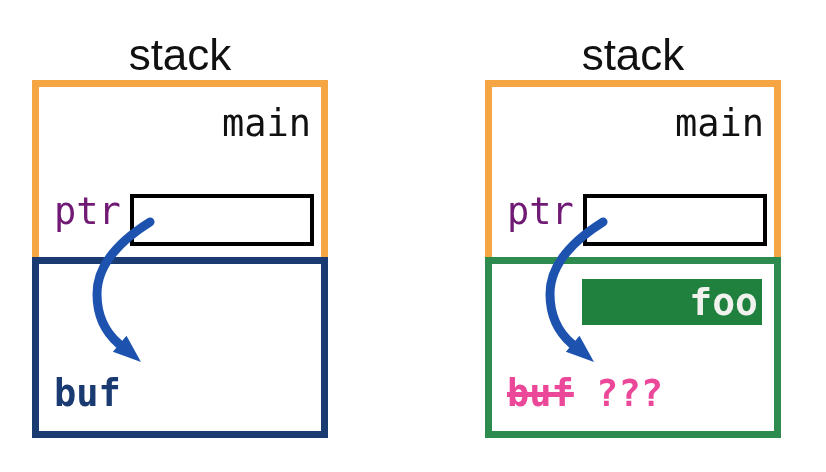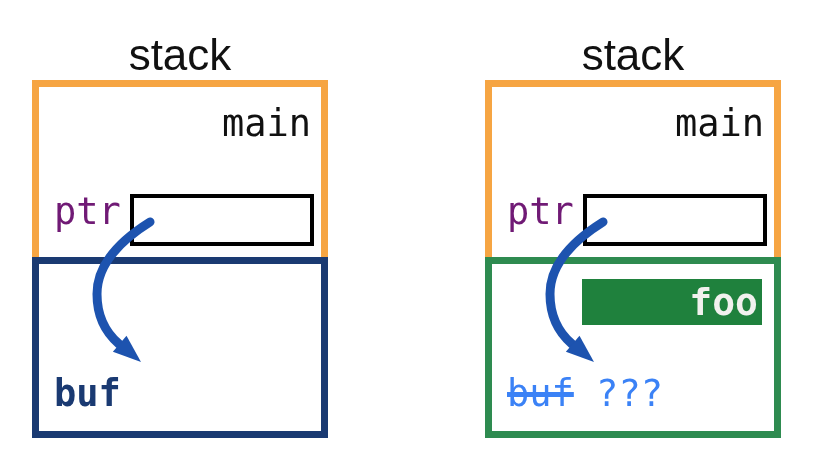--- a/index.html
+++ b/index.html
@@ -48,21 +48,21 @@
     background:#1F813D; text-align:right;
   }
   .foo-label {
     font-family:"DejaVu Sans Mono","Liberation Mono",monospace;
     font-size:38px; line-height:46px; font-weight:700; color:#F1F1EE;
     padding-right:4px; display:block;
   }
 
   .dangling-label {
     position:absolute; top:374px; left:22px;
-    font-weight:400; color:#3b82f6; white-space:pre;
+    font-weight:700; color:#ec4899; white-space:pre;
   }
   .struck { text-decoration:line-through; text-decoration-thickness:5px; }
 
   #arrow-layer {
     position:absolute; left:0; top:0; width:826px; height:472px;
     pointer-events:none;
   }
 </style>
 </head>
 <body>

